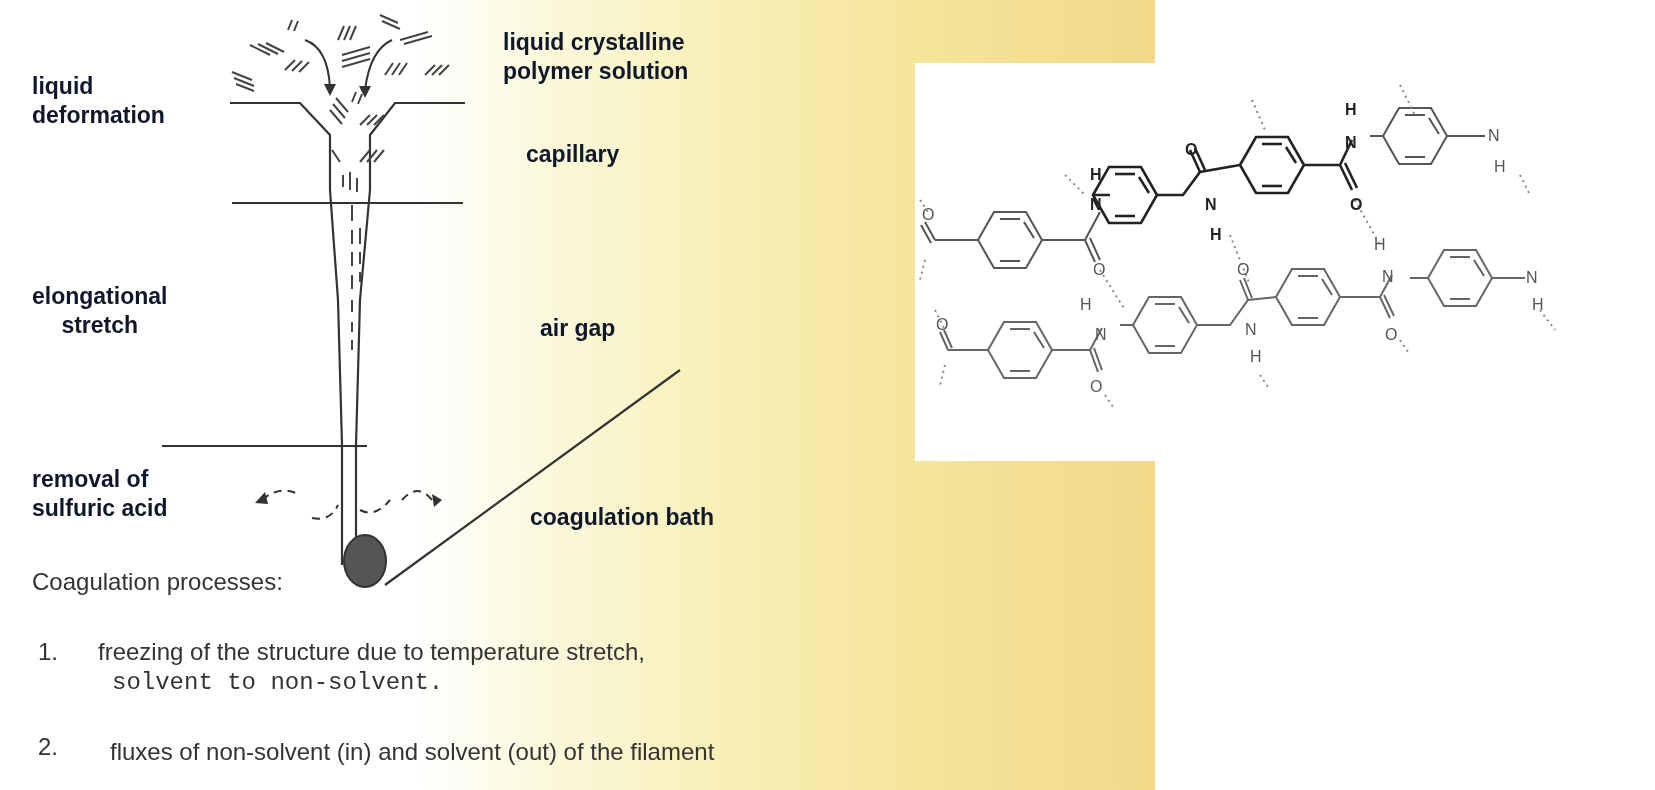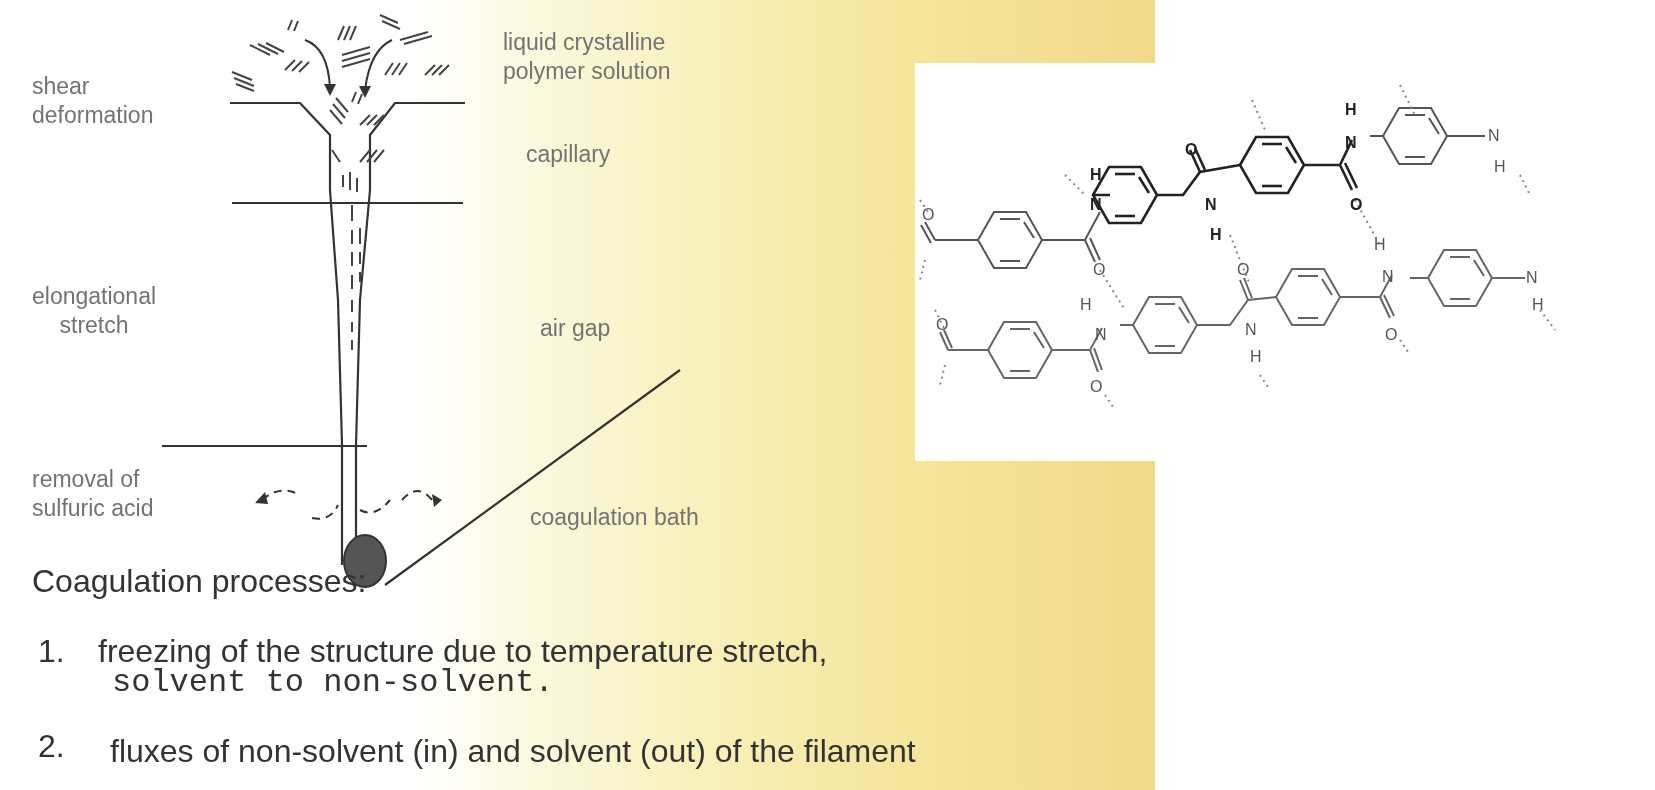--- a/index.html
+++ b/index.html
@@ -10,25 +10,25 @@
   }
   .panel {
     position:absolute; left:0; top:0; width:1155px; height:790px;
     background:linear-gradient(90deg, #ffffff 0%, #ffffff 36%, #fbf9df 46%, #f8f0b8 62%, #f5e49a 80%, #f2d98a 100%);
   }
   .chem-box {
     position:absolute; left:915px; top:63px; width:740px; height:398px;
     background:#ffffff;
   }
   .lbl {
-    position:absolute; font-weight:normal; font-size:23px; line-height:29px; color:#737373;
+    position:absolute; font-weight:bold; font-size:23px; line-height:29px; color:#0f172a;
     white-space:pre-line;
   }
   .txt {
-    position:absolute; font-size:32px; line-height:31px; color:#333; white-space:nowrap;
+    position:absolute; font-size:24px; line-height:31px; color:#333; white-space:nowrap;
   }
   svg { position:absolute; left:0; top:0; }
   .chem text { font-family:"Liberation Sans", sans-serif; font-size:16px; }
 </style>
 </head>
 <body>
 
 <div class="panel"></div>
 <div class="chem-box"></div>
 
@@ -79,21 +79,21 @@
   <g stroke="#333" stroke-width="2" fill="none" stroke-dasharray="8,6">
     <path d="M262,500 Q280,484 300,495"></path>
     <path d="M312,518 Q330,522 338,505"></path>
     <path d="M360,510 Q375,518 390,500"></path>
     <path d="M402,500 Q418,482 432,500"></path>
   </g>
   <polygon points="255,503 265,492 268,504" fill="#333"></polygon>
   <polygon points="432,494 442,500 434,507" fill="#333"></polygon>
 </svg>
 
-<div class="lbl" style="left:32px;top:72px;">shear
+<div class="lbl" style="left:32px;top:72px;">liquid
 deformation</div>
 <div class="lbl" style="left:32px;top:282px;text-align:center;">elongational
 stretch</div>
 <div class="lbl" style="left:32px;top:465px;">removal of
 sulfuric acid</div>
 
 <div class="lbl" style="left:503px;top:28px;">liquid crystalline
 polymer solution</div>
 <div class="lbl" style="left:526px;top:140px;">capillary</div>
 <div class="lbl" style="left:540px;top:290px;margin-top:24px;">air gap</div>

